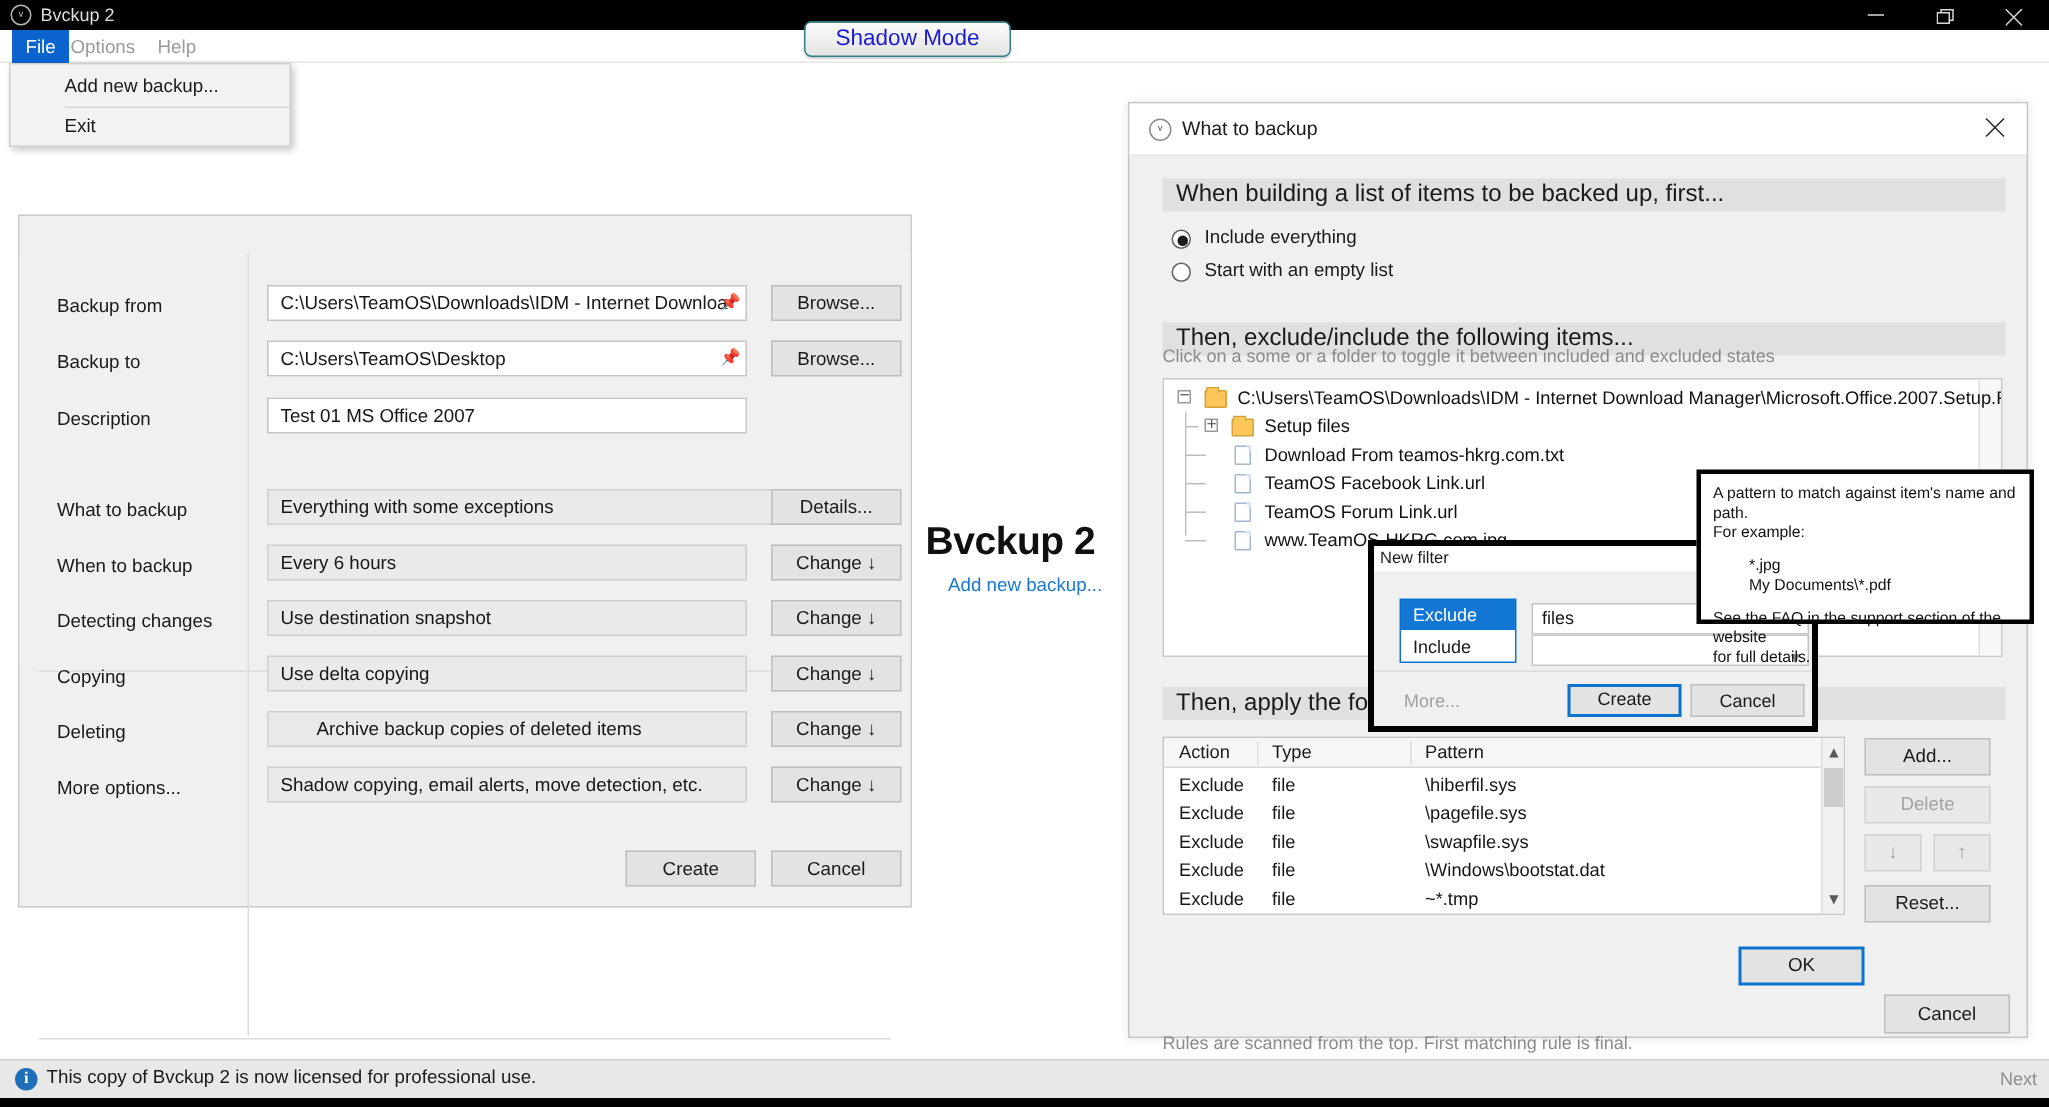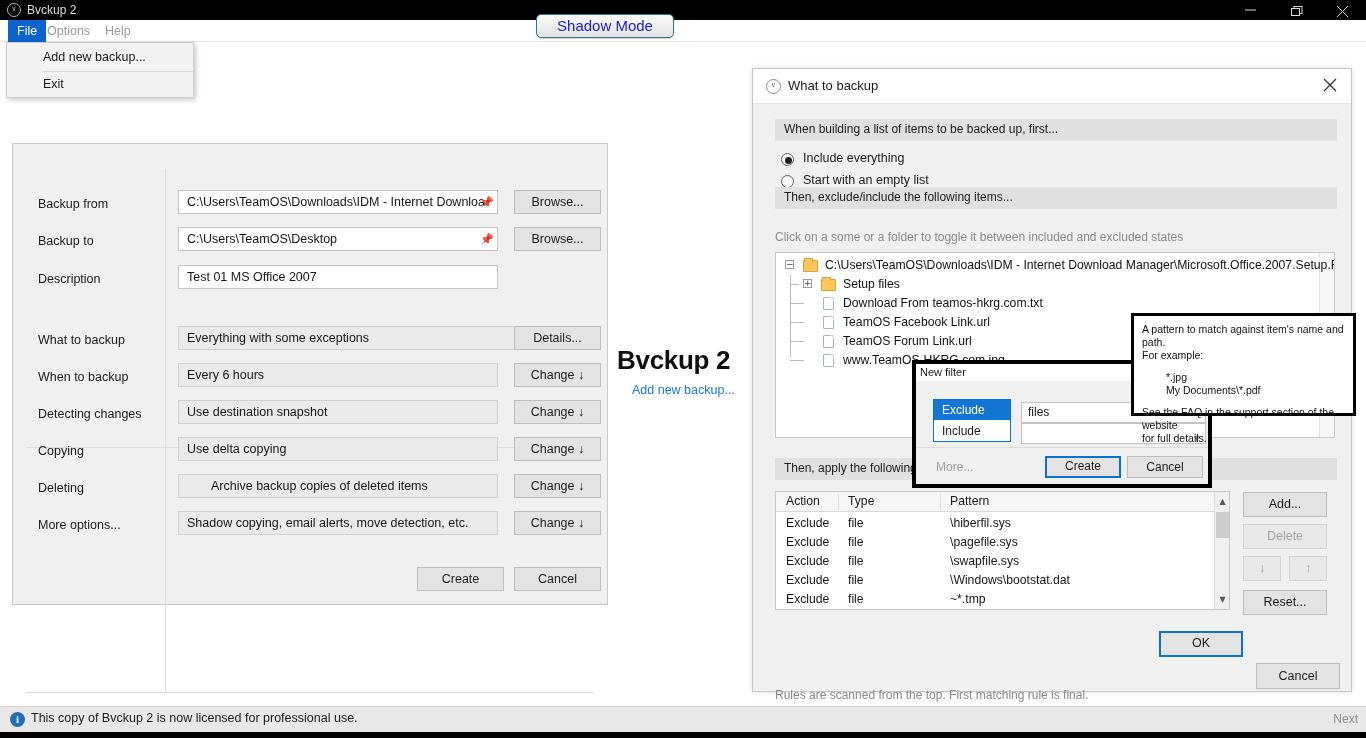--- a/index.html
+++ b/index.html
@@ -130,21 +130,21 @@
   .wb-title .ic {
     position: absolute; left: 13px; top: 10px; width: 15px; height: 15px;
     border: 1px solid #8b8b8b; border-radius: 50%; font-size: 9px;
     line-height: 13px; text-align: center; color: #4a4a4a;
   }
   .wb-title .tx { position: absolute; left: 35px; top: 9px; font-size: 13px; color: #1a1a1a; }
   .wb-close { position: absolute; right: 10px; top: 9px; width: 18px; height: 18px; cursor: default; }
 
   .section-head {
     position: absolute; left: 22px; height: 22px; width: 562px; line-height: 21px;
-    background: #e0e0e0; font-size: 12px; color: #1a1a1a; padding-left: 9px;
+    background: #e0e0e0; font-size: 16px; color: #1a1a1a; padding-left: 9px;
   }
   .hint { position: absolute; left: 22px; font-size: 12px; color: #8b8b8b; }
 
   .radio-row { position: absolute; left: 28px; height: 18px; cursor: default; }
   .radio-dot {
     position: absolute; left: 0; top: 2px; width: 13px; height: 13px;
     border: 1px solid #606060; border-radius: 50%; background: #ffffff;
   }
   .radio-dot.on::after {
     content: ""; position: absolute; left: 3px; top: 3px; width: 7px; height: 7px;
@@ -373,21 +373,21 @@
 
     <div class="radio-row" style="top:82px;">
       <span class="radio-dot on"></span>
       <span class="lbl">Include everything</span>
     </div>
     <div class="radio-row" style="top:104px;">
       <span class="radio-dot"></span>
       <span class="lbl">Start with an empty list</span>
     </div>
 
-    <div class="section-head" style="top:118px;">Then, exclude/include the following items...</div>
+    <div class="section-head" style="top:146px;">Then, exclude/include the following items...</div>
     <div class="hint" style="top:161px;">Click on a some or a folder to toggle it between included and excluded states</div>
 
     <div class="section-head" style="top:389px;">Then, apply the following r</div>
 
     <div class="btn" style="left:490px; top:423px; width:84px; height:25px; line-height:23px;">Add...</div>
     <div class="btn disabled" style="left:490px; top:455px; width:84px; height:25px; line-height:23px;">Delete</div>
     <div class="btn disabled" style="left:490px; top:487px; width:38px; height:25px; line-height:23px;">↓</div>
     <div class="btn disabled" style="left:536px; top:487px; width:38px; height:25px; line-height:23px;">↑</div>
     <div class="btn" style="left:490px; top:521px; width:84px; height:25px; line-height:23px;">Reset...</div>
 

